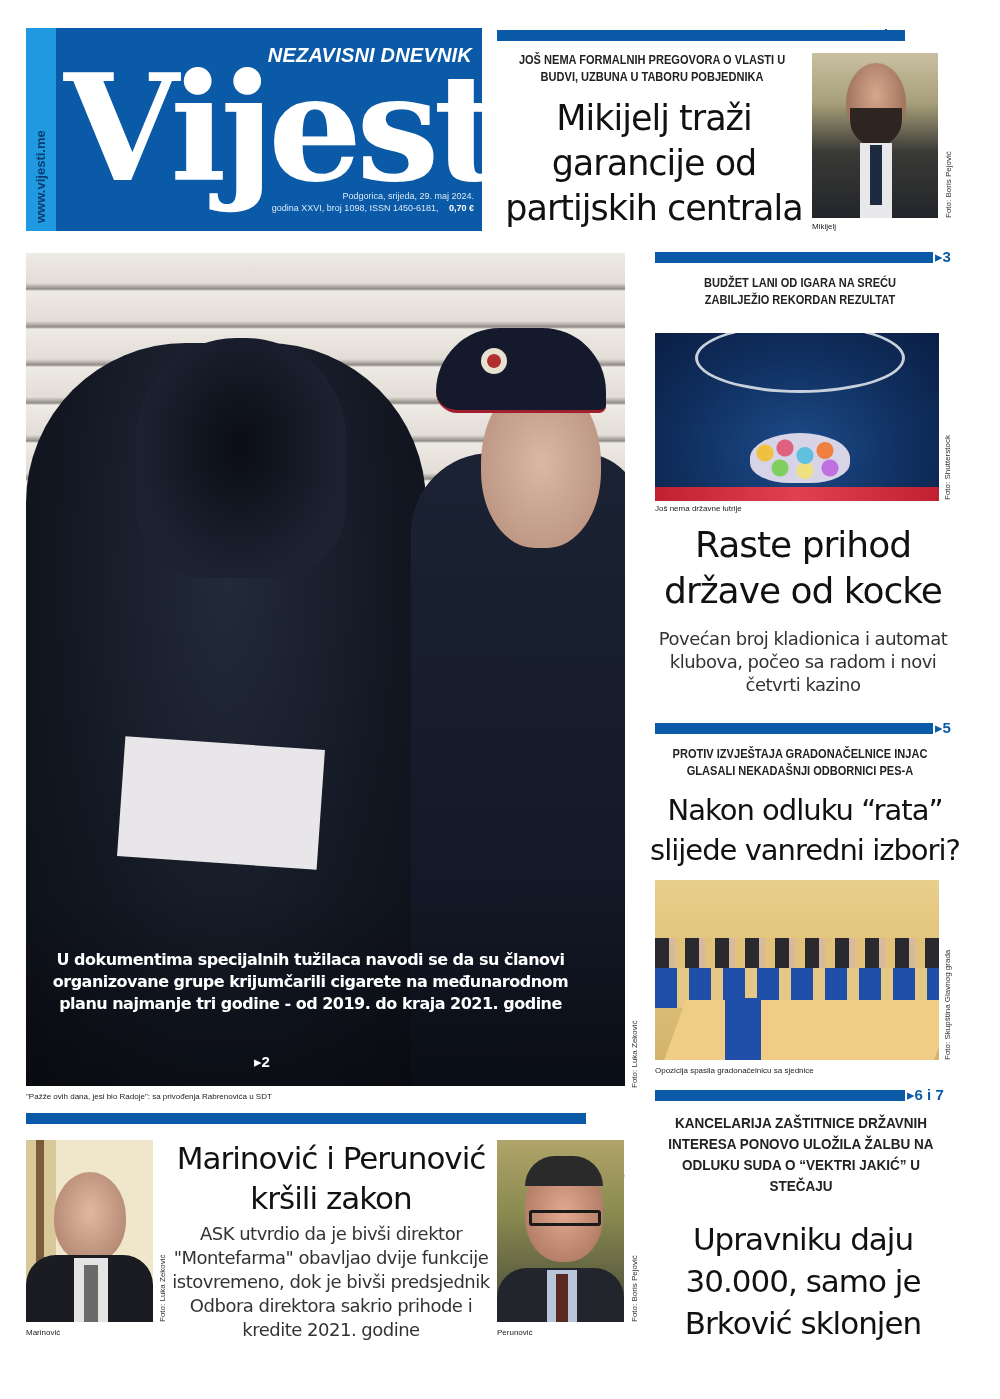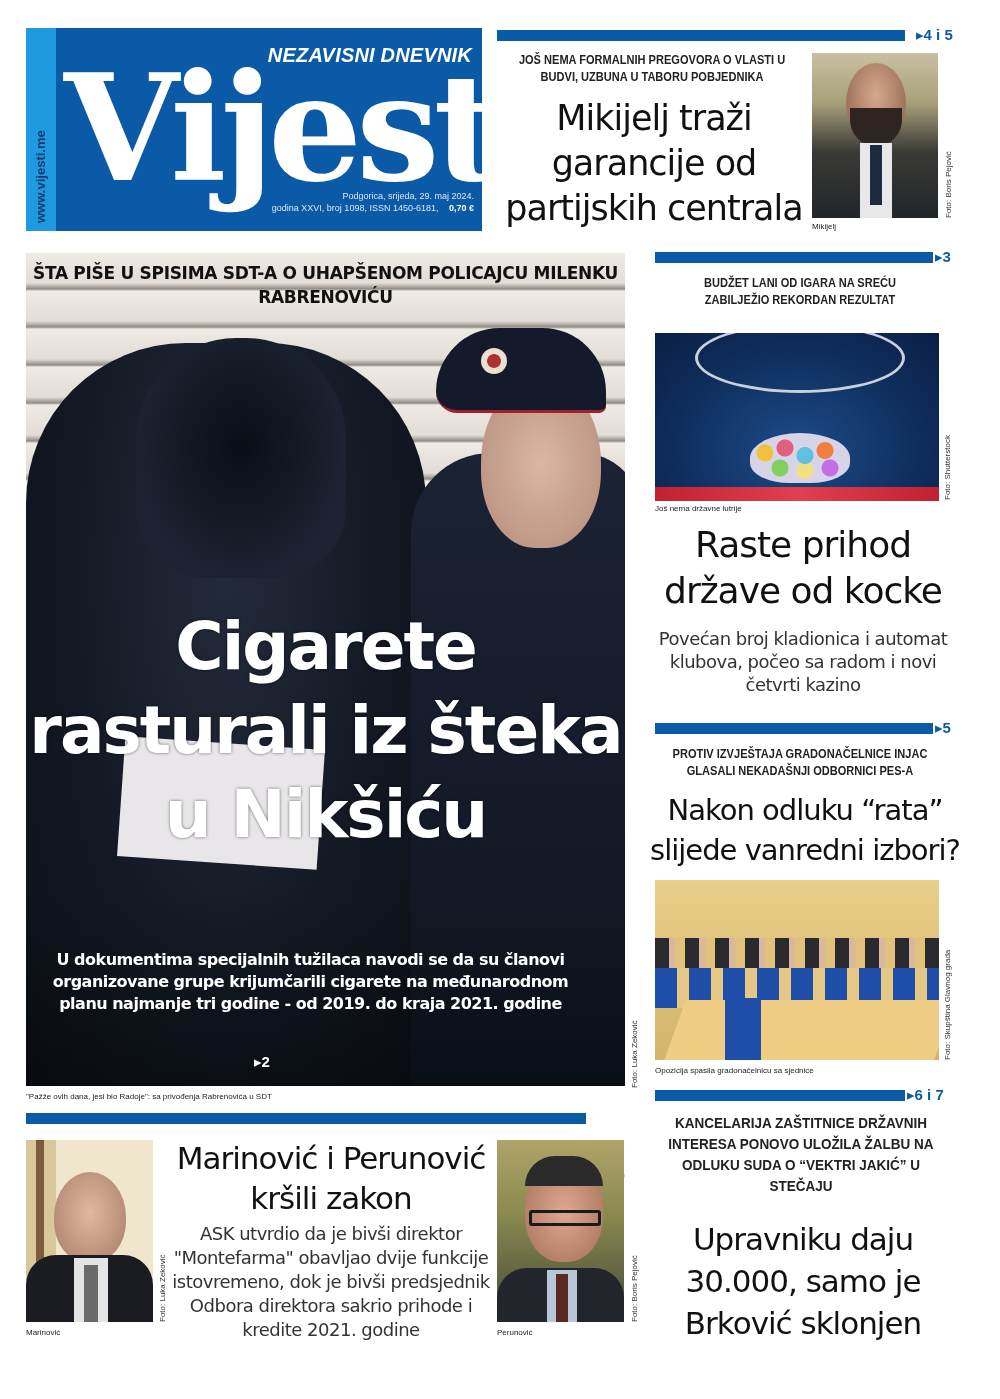--- a/index.html
+++ b/index.html
@@ -100,21 +100,21 @@
   <div class="mast-url">www.vijesti.me</div>
 </div>
 <div class="abs mast-logo">Vijesti</div>
 <div class="abs mast-tagline">NEZAVISNI DNEVNIK</div>
 <div class="abs mast-info">
   <div>Podgorica, srijeda, 29. maj 2024.</div>
   <div><span>godina XXVI, broj 1098, ISSN 1450-6181,</span> <b>0,70 €</b></div>
 </div>
 
 <div class="abs bar" style="left:497px; top:30px; width:408px;"></div>
-<div class="abs bar-ref" style="left:916px; top:27px;">▸<span>4 i 5</span></div>
+<div class="abs bar-ref" style="left:864px; top:27px;">▸<span>4 i 5</span></div>
 <div class="abs kicker" style="left:495px; top:51px; width:314px;">Još nema formalnih pregovora o vlasti u Budvi, uzbuna u taboru pobjednika</div>
 <div class="abs headline" style="left:495px; top:96px; width:318px; font-size:35px; line-height:45px; letter-spacing:-1px;">Mikijelj traži garancije od partijskih centrala</div>
 <div class="abs photo p-mik">
   <div class="face"></div>
     <div class="beard"></div>
     <div class="shirt"></div>
     <div class="tie"></div>
 </div>
 <div class="abs caption" style="left:812px; top:222px;">Mikijelj</div>
 <div class="credit-v" style="left:944px; top:218px;">Foto: Boris Pejović</div>
@@ -123,22 +123,20 @@
   <div class="lead-blinds"></div>
   <div class="lead-person1"></div>
   <div class="lead-hood"></div>
   <div class="lead-person2"></div>
   <div class="lead-face2"></div>
   <div class="lead-cap"></div>
   <div class="lead-badge"></div>
   <div class="lead-paper"></div>
   <div class="lead-shade"></div>
 
-  <div class="lead-kicker">Šta piše u spisima SDT-a o uhapšenom policajcu Milenku Rabrenoviću</div>
-  <div class="lead-title">Cigarete rasturali iz šteka u Nikšiću</div>
   <div class="lead-deck">U dokumentima specijalnih tužilaca navodi se da su članovi organizovane grupe krijumčarili cigarete na međunarodnom planu najmanje tri godine - od 2019. do kraja 2021. godine</div>
   <div class="lead-ref">▸<span>2</span></div>
 </div>
 <div class="credit-v" style="left:630px; top:1088px;">Foto: Luka Zeković</div>
 <div class="abs caption" style="left:26px; top:1092px;">"Pažže ovih dana, jesi bio Radoje": sa privođenja Rabrenovića u SDT</div>
 
 <div class="abs bar" style="left:655px; top:252px; width:278px;"></div>
 <div class="abs bar-ref" style="left:935px; top:249px;">▸<span>3</span></div>
 <div class="abs kicker" style="left:650px; top:274px; width:300px;">Budžet lani od igara na sreću zabilježio rekordan rezultat</div>
 <div class="abs photo p-lotto">

